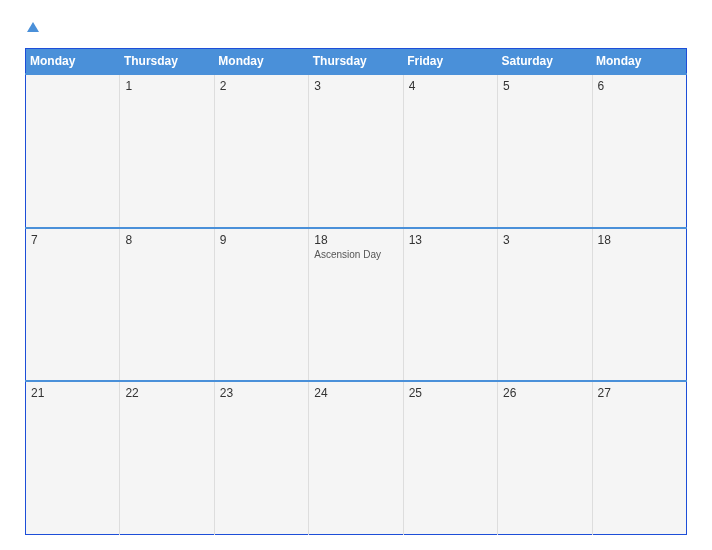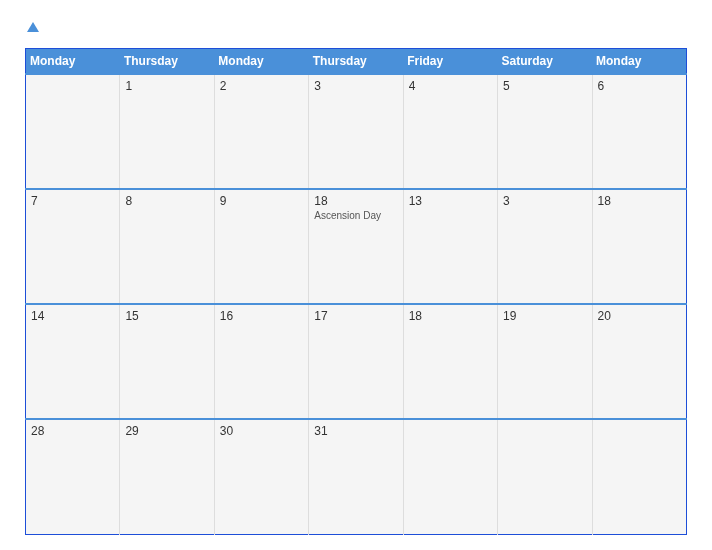--- a/index.html
+++ b/index.html
@@ -159,53 +159,36 @@
           </td>
           <td>
             <span class="day-num">3</span>
           </td>
           <td>
             <span class="day-num">18</span>
           </td>
         </tr>
         <tr>
           <td>
-            <span class="day-num">14</span>
+            <span class="day-num">21</span>
           </td>
           <td>
-            <span class="day-num">15</span>
+            <span class="day-num">22</span>
           </td>
           <td>
-            <span class="day-num">16</span>
+            <span class="day-num">23</span>
           </td>
           <td>
-            <span class="day-num">17</span>
+            <span class="day-num">24</span>
           </td>
           <td>
-            <span class="day-num">18</span>
+            <span class="day-num">25</span>
           </td>
           <td>
-            <span class="day-num">19</span>
+            <span class="day-num">26</span>
           </td>
           <td>
-            <span class="day-num">20</span>
+            <span class="day-num">27</span>
           </td>
-        </tr>
-        <tr>
-          <td>
-            <span class="day-num">28</span>
-          </td>
-          <td>
-            <span class="day-num">29</span>
-          </td>
-          <td>
-            <span class="day-num">30</span>
-          </td>
-          <td>
-            <span class="day-num">31</span>
-          </td>
-          <td></td>
-          <td></td>
-          <td></td>
         </tr>
       </tbody>
   </table>
 </div>
 
 </body></html>

